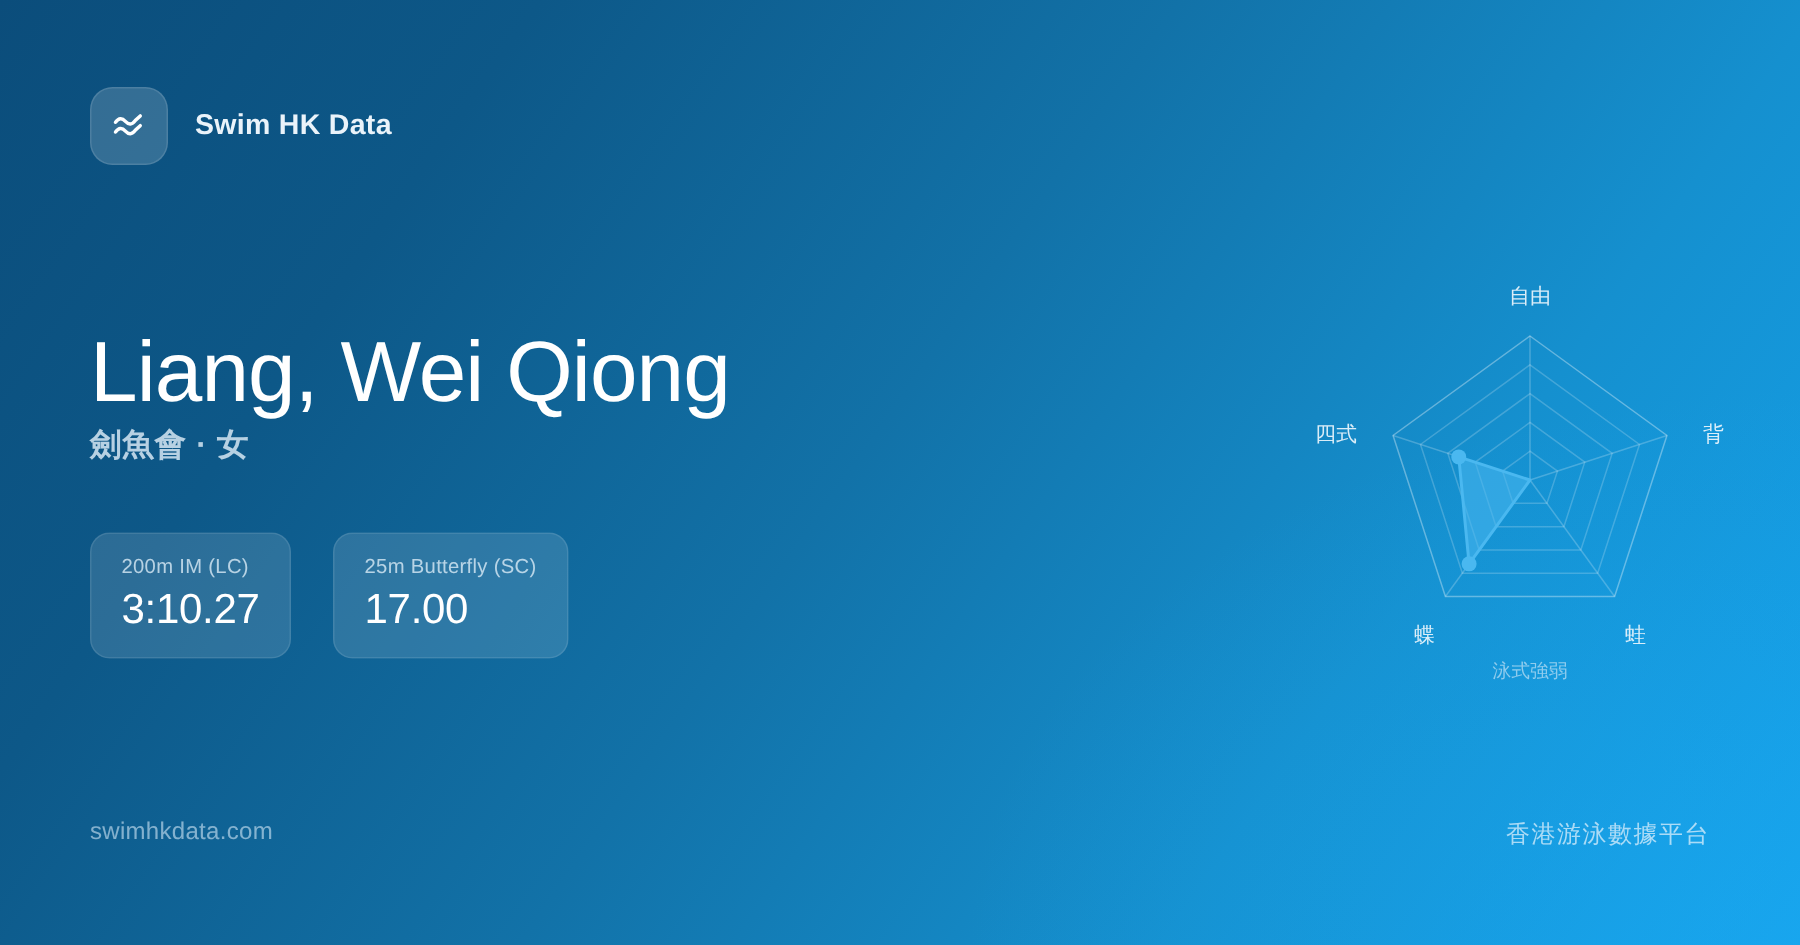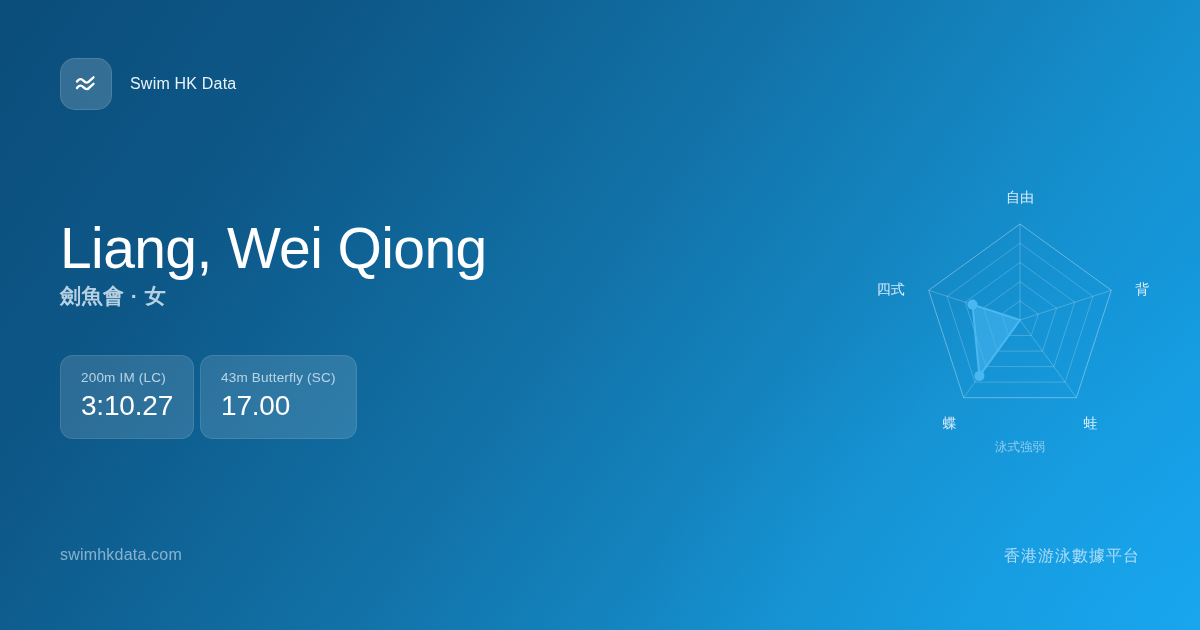--- a/index.html
+++ b/index.html
@@ -16,35 +16,35 @@
   }
 
   
   .brand{ position:absolute; left:60px; top:58px; display:flex; align-items:center; gap:18px; }
   .brand-logo{
     width:52px; height:52px; border-radius:15px;
     background:rgba(255,255,255,.17);
     border:1px solid rgba(255,255,255,.12);
     display:flex; align-items:center; justify-content:center;
   }
-  .brand-name{ font-size:16px; font-weight:400; letter-spacing:.2px; color:#eaf3fa; }
+  .brand-name{ font-size:19px; font-weight:700; letter-spacing:.2px; color:#eaf3fa; }
 
   
   .hero{ position:absolute; left:60px; top:218px; }
   .athlete-name{
     font-size:57px; font-weight:400; letter-spacing:-.6px;
     line-height:1.06; color:#ffffff; white-space:nowrap;text-align:right;
   }
   .athlete-meta{
     margin-top:4px; font-size:21px; font-weight:700;
     color:rgba(226,240,250,.80); letter-spacing:.5px;
   }
 
   
-  .stats{ position:absolute; left:60px; top:355px; display:flex; gap:6px; }
+  .stats{ position:absolute; left:60px; top:355px; display:flex; gap:28px; }
   .stat-card{
     background:rgba(255,255,255,.13);
     border:1px solid rgba(255,255,255,.10);
     border-radius:13px; padding:14px 20px 16px 20px; min-width:128px;
   }
   .stat-label{
     font-size:13.5px; color:rgba(223,238,249,.78);
     letter-spacing:.2px; white-space:nowrap;
   }
   .stat-value{
@@ -91,21 +91,21 @@
     <span>女</span>
   </div>
 </div>
 
 <div class="stats">
   <div class="stat-card">
     <div class="stat-label">200m IM (LC)</div>
     <div class="stat-value">3:10.27</div>
   </div>
   <div class="stat-card">
-    <div class="stat-label">43m Butterfly  (SC)</div>
+    <div class="stat-label">25m Butterfly  (SC)</div>
     <div class="stat-value">17.00</div>
   </div>
 </div>
 
 <div class="radar">
   <svg width="320" height="310" viewBox="0 0 320 310">
     <g id="radar-grid">
         <polygon points="160.0,135.8 178.3,149.1 171.3,170.5 148.7,170.5 141.7,149.1" fill="none" stroke="rgba(255,255,255,0.2)" stroke-width="1"></polygon>
         <polygon points="160.0,116.6 196.5,143.1 182.6,186.1 137.4,186.1 123.5,143.1" fill="none" stroke="rgba(255,255,255,0.2)" stroke-width="1"></polygon>
         <polygon points="160.0,97.4 214.8,137.2 193.9,201.6 126.1,201.6 105.2,137.2" fill="none" stroke="rgba(255,255,255,0.2)" stroke-width="1"></polygon>

